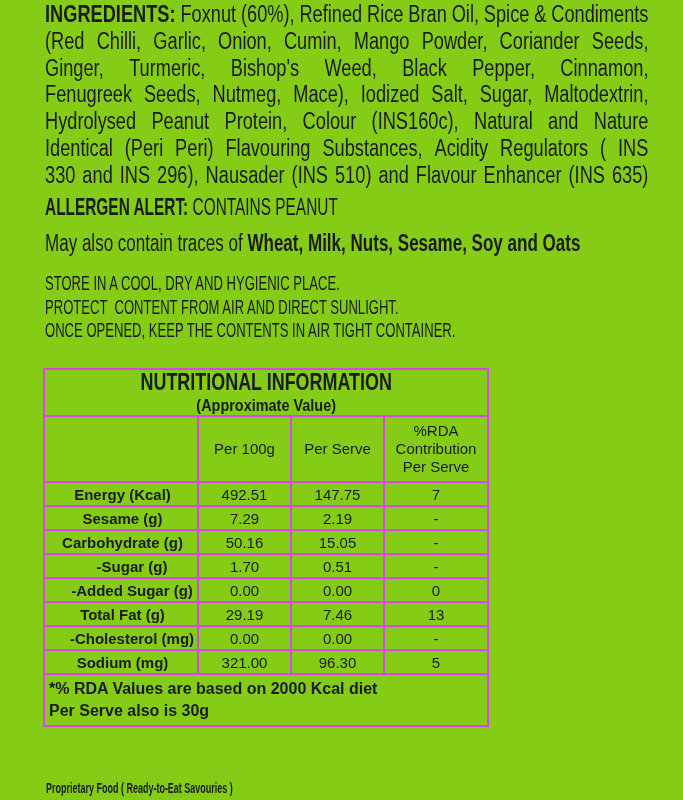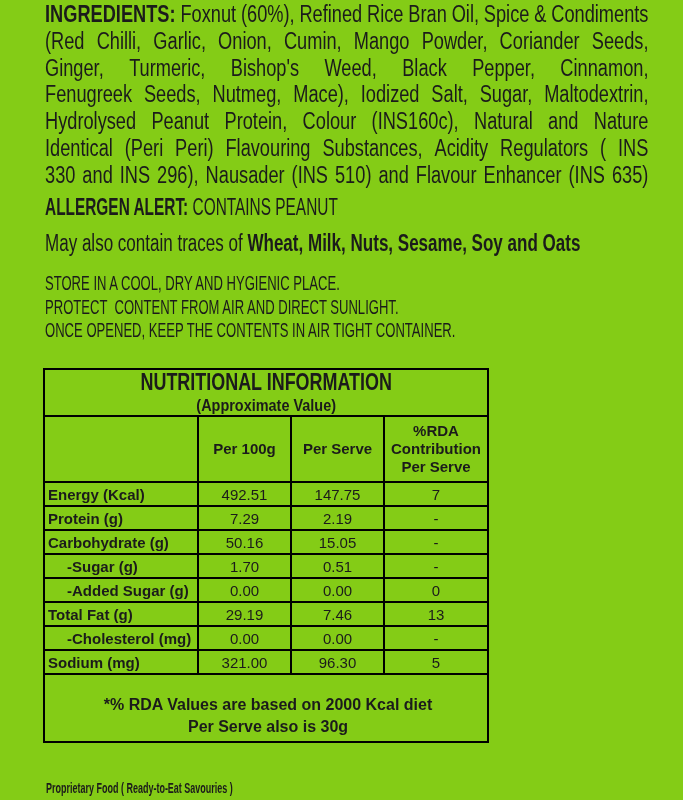--- a/index.html
+++ b/index.html
@@ -29,35 +29,35 @@
   #storage {
     left:45px; top:272px; font-size:19.5px; line-height:23.5px;
     transform:scaleX(0.67); transform-origin:0 0;
   }
   #storage div { white-space:pre; }
   
   #ntable {
     position:absolute; left:43px; top:368px; width:444px;
     border-collapse:collapse; table-layout:fixed;
   }
-  #ntable td, #ntable th { border:2px solid #000000; overflow:hidden; }
+  #ntable td, #ntable th { border:2px solid #d946ef; overflow:hidden; }
   .titleCell { text-align:center; height:43px; padding:0; }
   .t1 { line-height:25px; }
   .t1 span { display:inline-block; font-size:23px; font-weight:700; transform:scaleX(0.78); white-space:nowrap; }
   .t2 { line-height:18px;text-align:center; }
   .t2 span { display:inline-block; font-size:17px; font-weight:700; transform:scaleX(0.85); white-space:nowrap; }
   #ntable th {
-    height:64px; font-size:15px; font-weight:700; line-height:18px;
+    height:64px; font-size:15px; font-weight:400; line-height:18px;
     text-align:center; vertical-align:middle; padding:0;
   }
-  #ntable td.lbl  { font-size:15px; text-align:left; height:22px; padding:0 0 0 3px;border-radius:8px; }
+  #ntable td.lbl  { font-size:15px; text-align:center; height:22px; padding:0 0 0 3px;border-radius:8px; }
   #ntable td.main { font-weight:700; }
   #ntable td.sub  { font-weight:700; padding-left:22px; }
   #ntable td.num  { font-size:15px; text-align:center; height:22px; padding:0; }
-  #ntable td.foot { font-size:16px; font-weight:700; text-align:center; padding:18px 0 2px 4px; line-height:22px; height:46px; vertical-align:middle; }
+  #ntable td.foot { font-size:16px; font-weight:700; text-align:left; padding:2px 0 2px 4px; line-height:22px; height:46px; vertical-align:middle; }
   
   #proprietary {
     left:46px; top:780px; font-size:14.5px; font-weight:700;
     transform:scaleX(0.62); transform-origin:0 0; white-space:nowrap;
   }
 </style>
 </head>
 <body>
 
 <div class="page">
@@ -172,21 +172,21 @@
       <th>Per Serve</th>
       <th>%RDA Contribution Per Serve</th>
     </tr>
     <tr>
       <td class="lbl main">Energy (Kcal)</td>
       <td class="num">492.51</td>
       <td class="num">147.75</td>
       <td class="num">7</td>
     </tr>
     <tr>
-      <td class="lbl main">Protein (g)</td>
+      <td class="lbl main">Sesame (g)</td>
       <td class="num">7.29</td>
       <td class="num">2.19</td>
       <td class="num">-</td>
     </tr>
     <tr>
       <td class="lbl main">Carbohydrate (g)</td>
       <td class="num">50.16</td>
       <td class="num">15.05</td>
       <td class="num">-</td>
     </tr>

